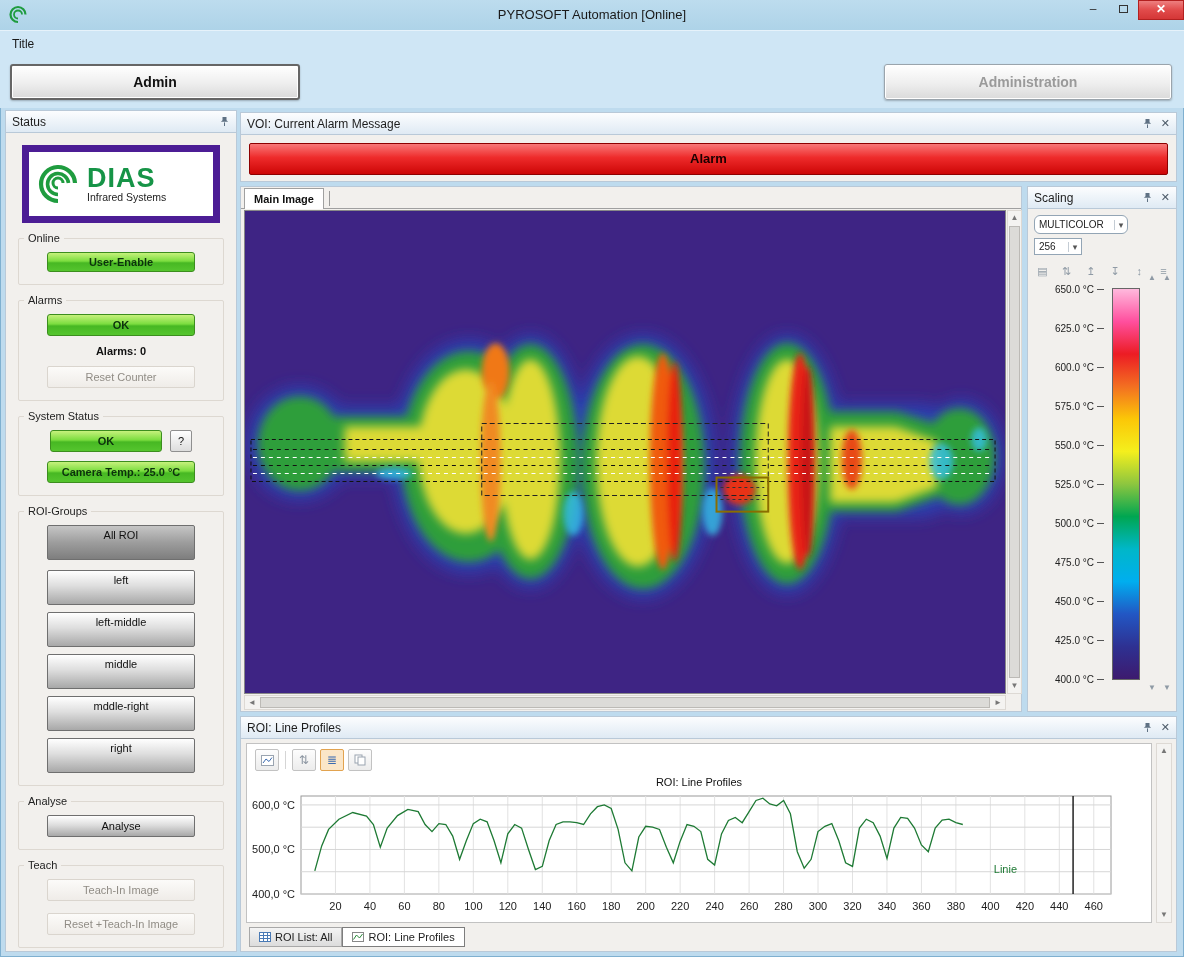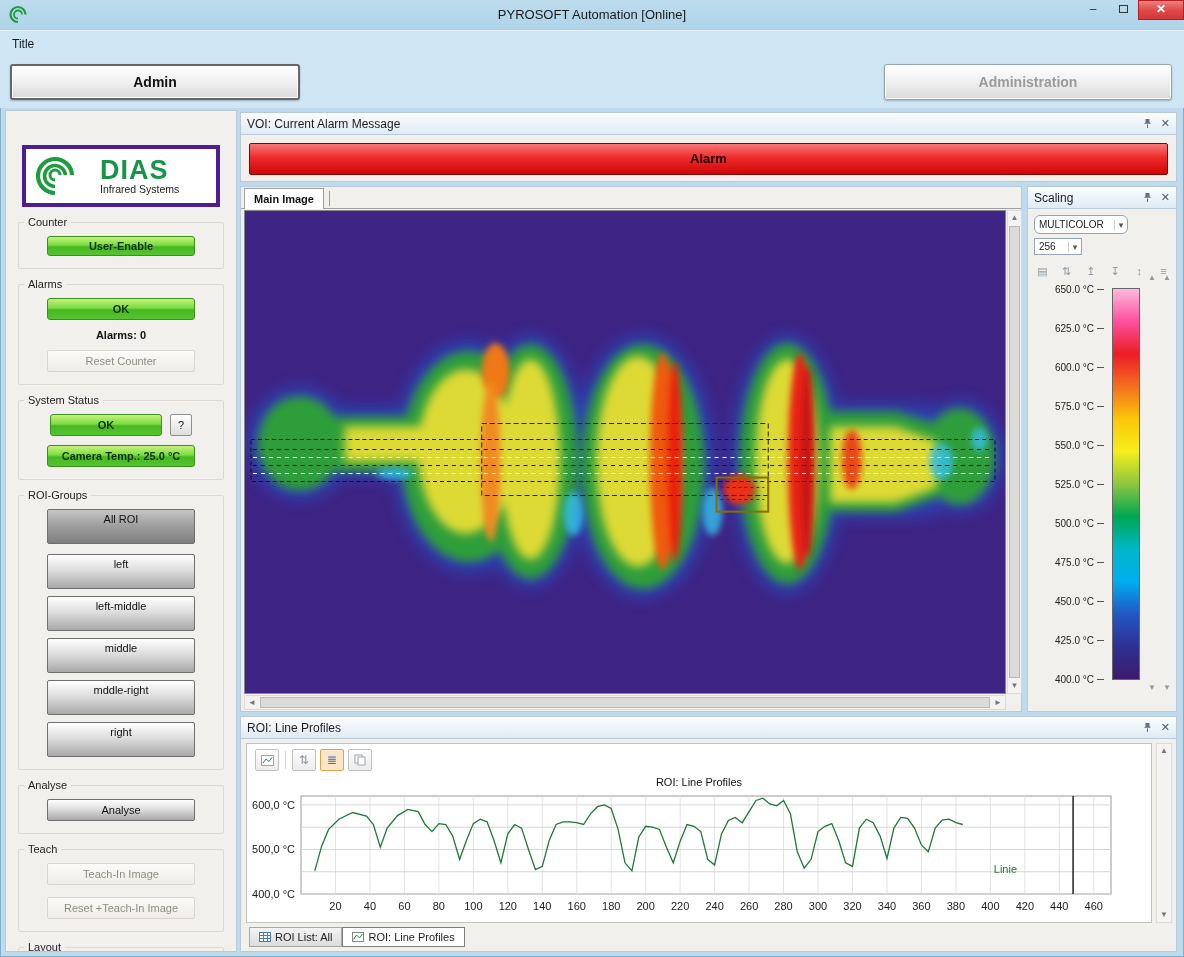--- a/index.html
+++ b/index.html
@@ -24,21 +24,21 @@
 
   
   .panel { position:absolute; background:#f2f0ed; border:1px solid #b9c9d8; }
   .panel-header { position:absolute; left:0; top:0; right:0; height:22px; background:linear-gradient(#fcfdfe,#dfeaf4); border-bottom:1px solid #b9c9d8; display:flex; align-items:center; padding:0 6px; font-size:12px; color:#1d1d1d; }
   .hdr-title { flex:1 1 auto; }
   .hdr-tools { display:flex; align-items:center; gap:8px; }
   .hdr-x { font-size:11px; color:#4c5a68; line-height:1; }
 
   
   #status-panel { left:5px; top:110px; width:232px; height:842px; }
-  .logo-box { margin:12px auto 0; width:198px; height:62px; background:#fff; border:4px solid #4c1d95; display:flex; align-items:center; padding:4px 6px;gap:16px; }
+  .logo-box { margin:12px auto 0; width:198px; height:78px; background:#fff; border:7px solid #4c1d95; display:flex; align-items:center; padding:4px 6px; }
   .logo-text-big { font-size:27px; font-weight:bold; color:#169447; letter-spacing:1px; line-height:26px; }
   .logo-text-small { font-size:10.5px; color:#222; }
   .grp { position:relative; margin:15px 12px 0; border:1px solid #ddd8d1; border-radius:2px; padding:13px 0 12px; }
   .grp-label { position:absolute; top:-7px; left:5px; background:#f2f0ed; padding:0 4px; font-size:11px; color:#222; }
   .btn-green { display:block; width:148px; height:20px; margin:0 auto; background:linear-gradient(#c6f17c,#7bdd3f 45%,#47b823 55%,#55c52e); border:1px solid #3c8e1e; border-radius:3px; font-size:11px; font-weight:bold; color:#0c320c; text-align:center; line-height:18px; }
   .btn-green.h22 { height:22px; line-height:20px; }
   .alarm-count { margin:9px 0; text-align:center; font-size:11px; font-weight:bold; color:#111; }
   .btn-flat { display:block; width:148px; height:22px; margin:0 auto; background:linear-gradient(#fcfbf9,#efece8); border:1px solid #dad5ce; border-radius:2px; font-size:11px; color:#908c85; text-align:center; line-height:20px; }
   .btn-gray { display:block; width:148px; height:35px; margin:0 auto 7px; background:linear-gradient(#ffffff,#dedede 45%,#a8a8a8); border:1px solid #6f6f6f; border-radius:2px; font-size:11px; color:#111; text-align:center; line-height:18px; }
   .btn-gray.dark { background:linear-gradient(#c6c6c6,#9d9d9d 50%,#7e7e7e); margin-bottom:10px; }
@@ -128,37 +128,46 @@
 
   <div class="subtitle-bar">
     <span>Title</span>
   </div>
   <div class="ribbon">
     <button class="ribbon-tab active" style="left:10px; width:290px;">Admin</button>
     <button class="ribbon-tab" style="left:884px; width:288px;">Administration</button>
   </div>
 
   <div class="panel" id="status-panel">
+    <div class="panel-header">
+      <span class="hdr-title">Status</span>
+      <span class="hdr-tools">
+        <svg class="pin" width="11" height="11" viewBox="0 0 11 11">
+            <path d="M3.5 1h4v3.2l1.6 1.6H1.9l1.6-1.6z" fill="#5f7183"></path>
+            <rect x="5" y="6.4" width="1" height="3.6" fill="#5f7183"></rect>
+          </svg>
+      </span>
+    </div>
     <div style="position:absolute; left:0; top:22px; right:0; bottom:0; overflow:hidden;">
       <div class="logo-box">
         <svg width="46" height="44" viewBox="0 0 46 44">
           <g fill="none" stroke="#1f9c3f">
             <path d="M23 39 A17 17 0 1 1 40 21" stroke-width="4.2"></path>
             <path d="M23 32.5 A10.5 10.5 0 1 1 33.5 21" stroke-width="3.6"></path>
             <path d="M23 26 A5 5 0 1 1 28 21" stroke-width="3"></path>
           </g>
         </svg>
         <div style="margin-left:6px;">
           <div class="logo-text-big">DIAS</div>
           <div class="logo-text-small">Infrared Systems</div>
         </div>
       </div>
 
       <div class="grp">
-        <span class="grp-label">Counter</span>
+        <span class="grp-label">Online</span>
         <div class="btn-green">User-Enable</div>
       </div>
 
       <div class="grp">
         <span class="grp-label">Alarms</span>
         <div class="btn-green h22">OK</div>
         <div class="alarm-count">Alarms: 0</div>
         <div class="btn-flat">Reset Counter</div>
       </div>
 

